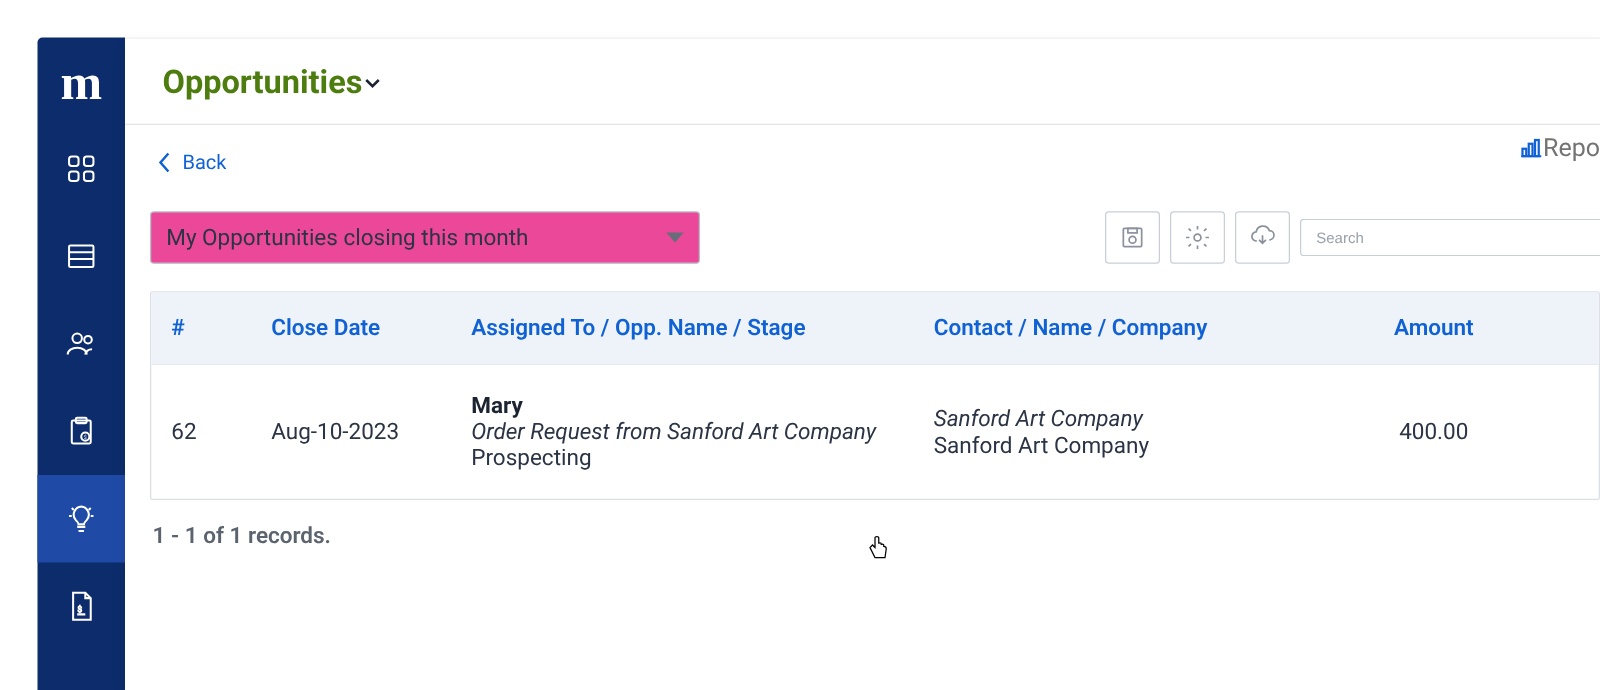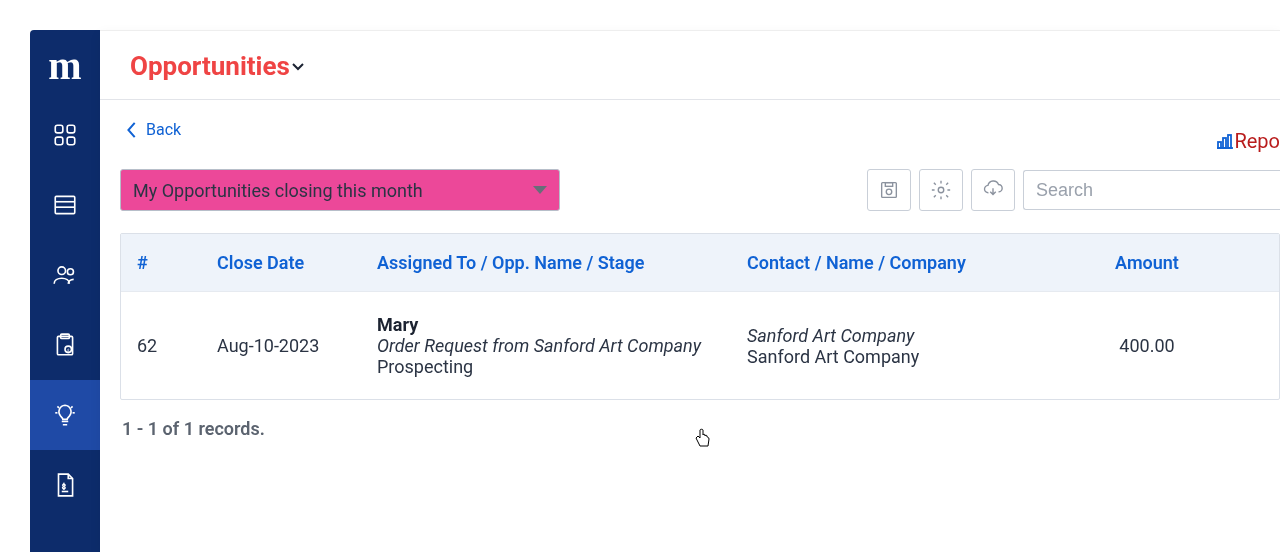--- a/index.html
+++ b/index.html
@@ -60,21 +60,21 @@
     }
     .header {
       padding: 20px 30px 18px 30px;
       border-bottom: 1px solid #e2e4e9;
       display: flex;
       align-items: center;
     }
     .page-title {
       font-size: 26px;
       font-weight: 700;
-      color: #ef4444;
+      color: #4d7c0f;
       display: flex;
       align-items: center;
     }
     .chevron-down { width: 16px; height: 16px; stroke: #1b2333; stroke-width: 2; fill: none; cursor: pointer; }
 
     .content-area { padding: 20px 0 0 20px; flex: 1; position: relative; overflow: hidden; }
 
     .back-link {
       display: inline-flex;
       align-items: center;
@@ -83,22 +83,22 @@
       font-size: 16px;
       cursor: pointer;
       margin-bottom: 30px;
       padding-left: 6px;
     }
     .back-link svg { width: 12px; height: 18px; stroke: #1062d4; stroke-width: 2.2; fill: none; }
 
     .report-link {
       position: absolute;
       right: 0;
-      top: 29px;
-      color: #b91c1c;
+      top: 6px;
+      color: #737373;
       font-size: 20px;
       display: flex;
       align-items: center;
       gap: 0;
       cursor: pointer;
     }
     .report-link svg { width: 18px; height: 16px; stroke: #1062d4; fill: none; stroke-width: 1.8; }
 
     .toolbar {
       display: flex;
@@ -134,25 +134,25 @@
       background: #fff;
       border-radius: 3px;
       display: flex;
       align-items: center;
       justify-content: center;
       cursor: pointer;
     }
     .icon-button svg { width: 22px; height: 22px; stroke: #8b929e; fill: none; stroke-width: 1.5; }
     .search-input {
       flex: 0 0 240px;
-      height: 40px;
+      height: 30px;
       border: 1px solid #c9cfd8;
       border-radius: 3px 0 0 3px;
       padding: 13px 12px;
-      font-size: 18px;
+      font-size: 12px;
       color: #2b3444;
       outline: none;
       border-right: none;
     }
     .search-input::placeholder { color: #9aa1ac; }
 
     .table {
       border: 1px solid #dbe0e8;
       border-radius: 2px;
       overflow: hidden;

